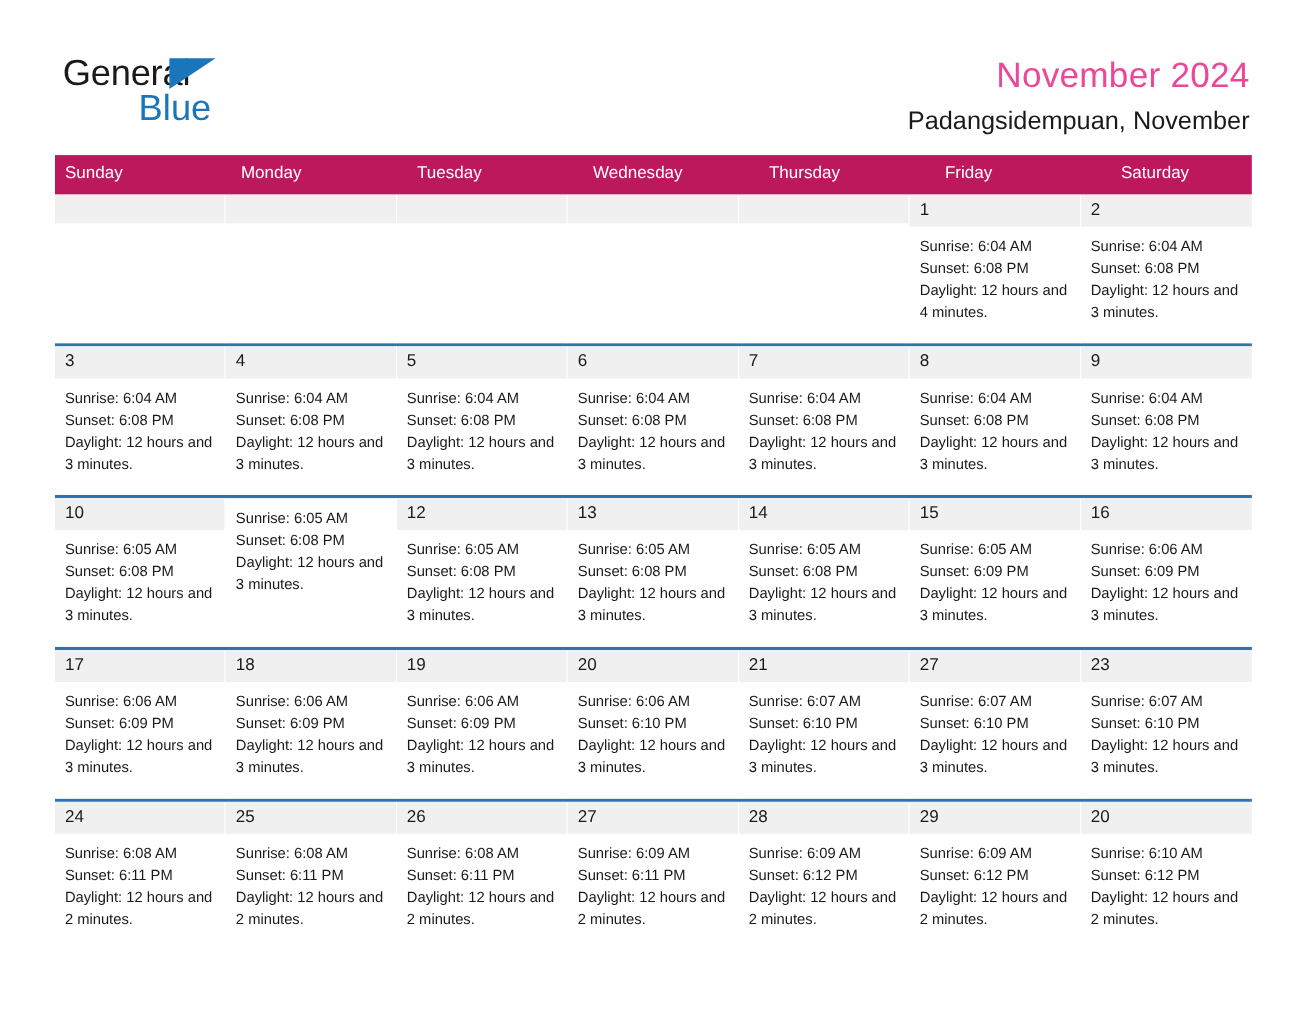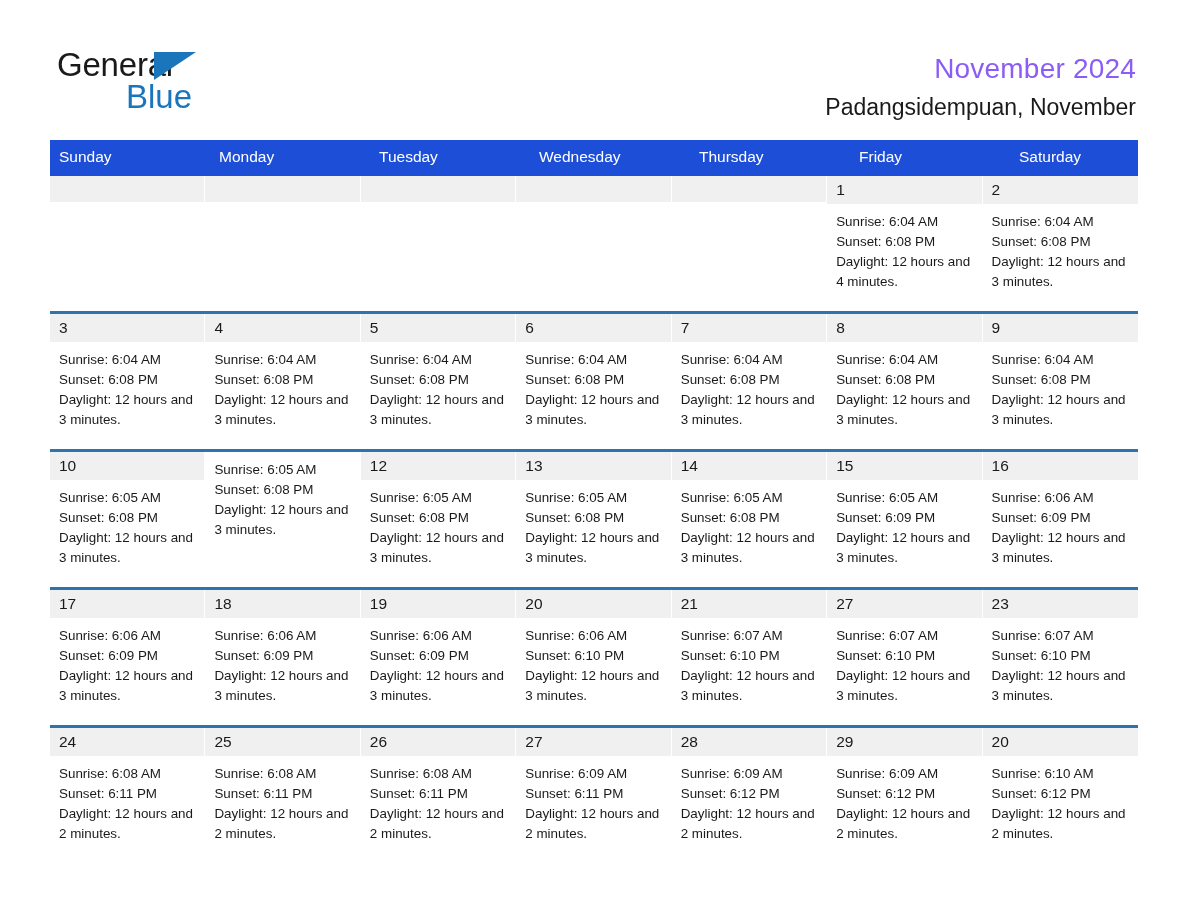--- a/index.html
+++ b/index.html
@@ -62,44 +62,44 @@
     font-size: 33px;
     color: #1b75bb;
     line-height: 1;
     font-weight: 400;
   }
   .title-block {
     text-align: right;
     padding-top: 2px;
   }
   .cal-title {
-    font-size: 28px;
+    font-size: 32px;
     font-weight: 400;
-    color: #8b5cf6;
+    color: #ec4899;
     line-height: 1.15;
     letter-spacing: 0.2px;
   }
   .cal-subtitle {
     font-size: 23px;
     font-weight: 400;
     color: #1a1a1a;
     line-height: 1.2;
     margin-top: 9px;
   }
 
   
   .calendar {
     margin: 18px 50px 0 50px;
     width: 1088px;
     box-sizing: border-box;
   }
   .weekday-row {
     display: grid;
     grid-template-columns: repeat(7, 1fr);
-    background: #1d4ed8;
+    background: #be185d;
     gap: 32px;
   }
   .weekday {
     color: #ffffff;
     font-size: 15.5px;
     padding: 8px 0 9px 9px;
     box-sizing: border-box;
     line-height: 1.2;
   }
   .week {

